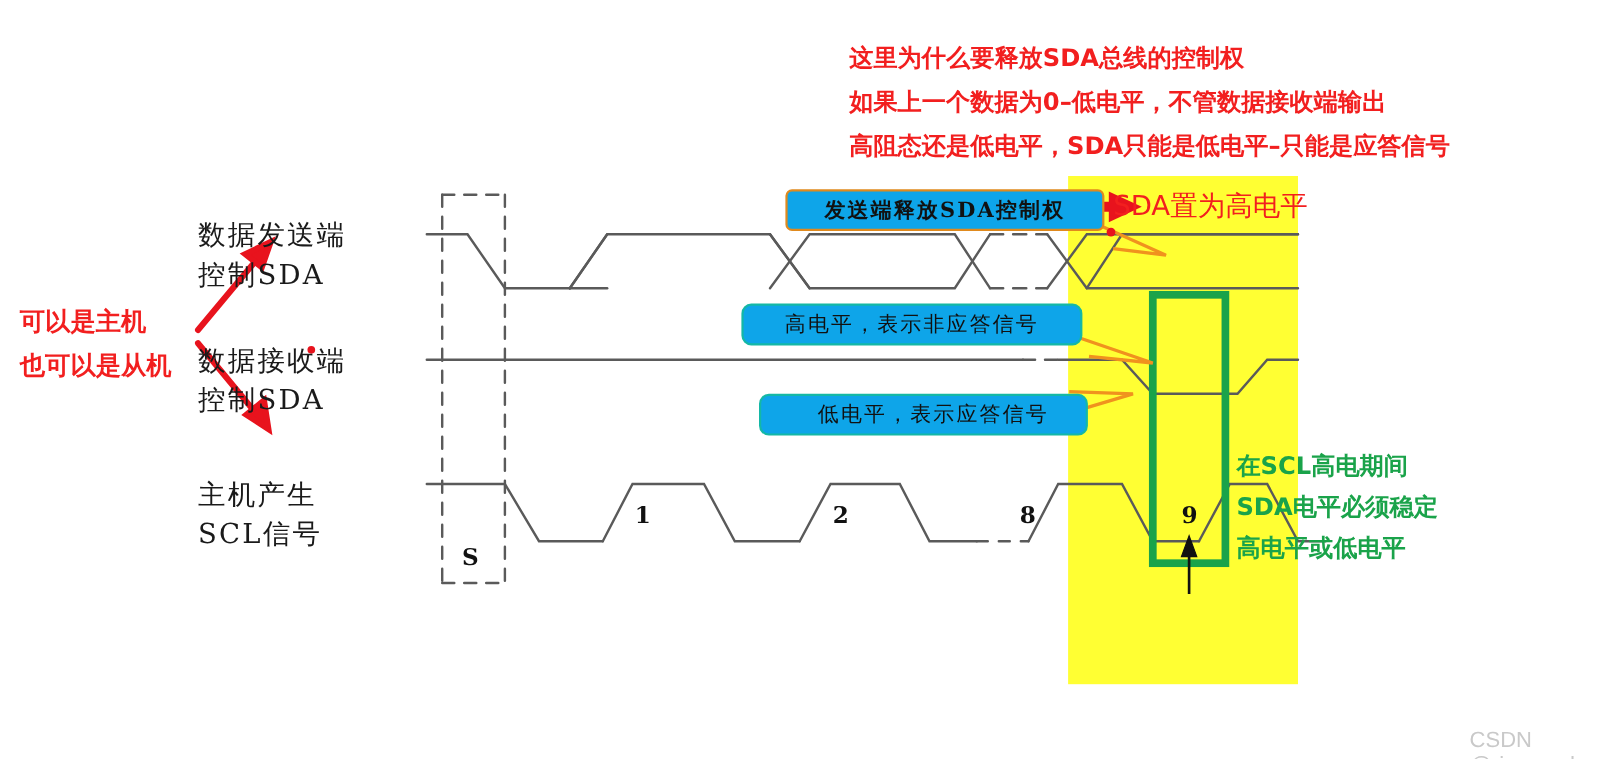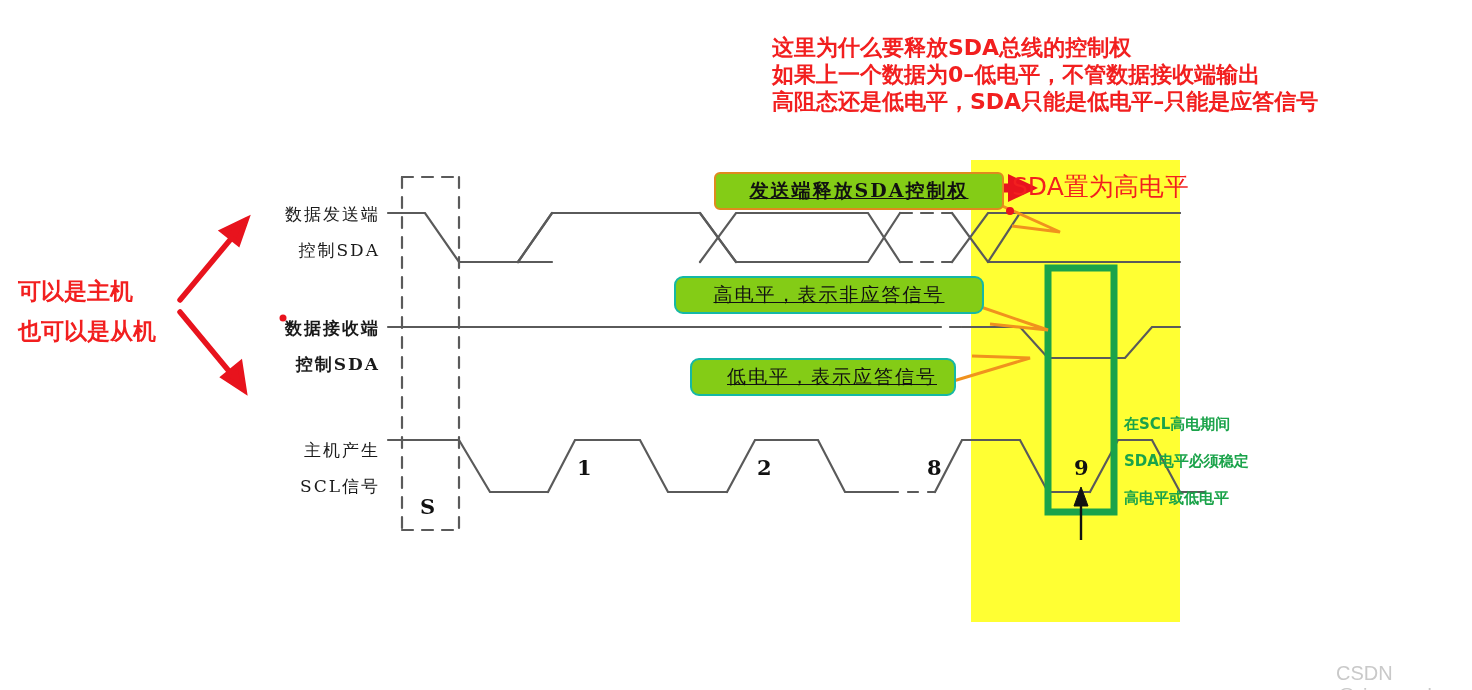--- a/index.html
+++ b/index.html
@@ -5,41 +5,41 @@
   html,body{margin:0;padding:0;background:#ffffff;}
   body{width:1472px;height:690px;position:relative;overflow:hidden;
        font-family:"Liberation Sans","DejaVu Sans",sans-serif;}
   #stage{position:absolute;left:0;top:0;width:1472px;height:690px;}
   .abs{position:absolute;}
 
   
   .note{white-space:pre;font-weight:bold;}
   .note-purple{color:#9b3fa0;font-size:23px;line-height:33px;
                font-family:"DejaVu Sans",sans-serif;letter-spacing:.2px;}
-  .note-red{color:#f21f1f;font-size:22px;line-height:27px;
+  .note-red{color:#f21f1f;font-size:22px;line-height:40px;
             font-family:"DejaVu Sans",sans-serif;}
-  .note-green{color:#1aa34a;font-size:15px;line-height:37px;
+  .note-green{color:#1aa34a;font-size:22px;line-height:37px;
               font-family:"DejaVu Sans",sans-serif;}
   .note-red-left{color:#f21f1f;font-size:23px;line-height:40px;
-                 font-family:Liberation Serif, serif;font-weight:bold;}
+                 font-family:Liberation Sans, sans-serif;font-weight:bold;}
 
   
-  .rowlabel{color:#1a1a1a;font-size:17px;line-height:36px;text-align:right;
+  .rowlabel{color:#1a1a1a;font-size:25px;line-height:36px;text-align:left;
             white-space:pre;font-family:"DejaVu Serif","Liberation Serif",serif;
             letter-spacing:2px;}
   .botlabel{color:#1a1a1a;font-size:25px;line-height:36px;text-align:center;
             white-space:pre;font-family:"DejaVu Serif","Liberation Serif",serif;
             letter-spacing:2px;}
 
   
   .callout{position:absolute;border:2px solid #14b8a6;border-radius:9px;
-           background:#84cc16;color:#111;font-size:19px;letter-spacing:2px;
+           background:#0ea5e9;color:#111;font-size:19px;letter-spacing:2px;
            font-family:"DejaVu Serif","Liberation Serif",serif;
            display:flex;align-items:center;justify-content:center;
-           white-space:nowrap;box-sizing:border-box;text-decoration:underline;}
+           white-space:nowrap;box-sizing:border-box;}
   .callout-top{border-color:#e08a1e;border-radius:6px;}
 
   .wm{position:absolute;color:#c9c9c9;font-size:20px;
       font-family:"Liberation Sans",sans-serif;}
   svg{position:absolute;left:0;top:0;overflow:visible;}
 </style>
 </head>
 <body>
 
 <div id="stage">
@@ -164,26 +164,26 @@
               font-family:'DejaVu Sans',sans-serif;">SDA置为高电平</div>
 
   <div class="callout callout-top" style="left:714px;top:172px;width:290px;height:38px;">
     <span style="font-weight:bold;">发送端释放SDA控制权</span>
   </div>
 
   <div class="callout" style="left:674px;top:276px;width:310px;height:38px;">
     <span>高电平，表示非应答信号</span>
   </div>
 
-  <div class="callout" style="left:690px;top:358px;width:266px;height:38px;padding-left:18px;">
+  <div class="callout" style="left:690px;top:358px;width:299px;height:38px;padding-left:18px;">
     <span>低电平，表示应答信号</span>
   </div>
 
   <div class="abs rowlabel" style="left:180px;top:196px;width:200px;">数据发送端
 控制SDA</div>
-  <div class="abs rowlabel" style="left:180px;top:310px;width:200px;font-weight:bold;">数据接收端
+  <div class="abs rowlabel" style="left:180px;top:310px;width:200px;">数据接收端
 控制SDA</div>
   <div class="abs rowlabel" style="left:180px;top:432px;width:200px;">主机产生
 SCL信号</div>
 
 
   <div class="wm" style="left:1336px;top:662px;">CSDN @rivencode</div>
 </div>
 
 </body></html>

